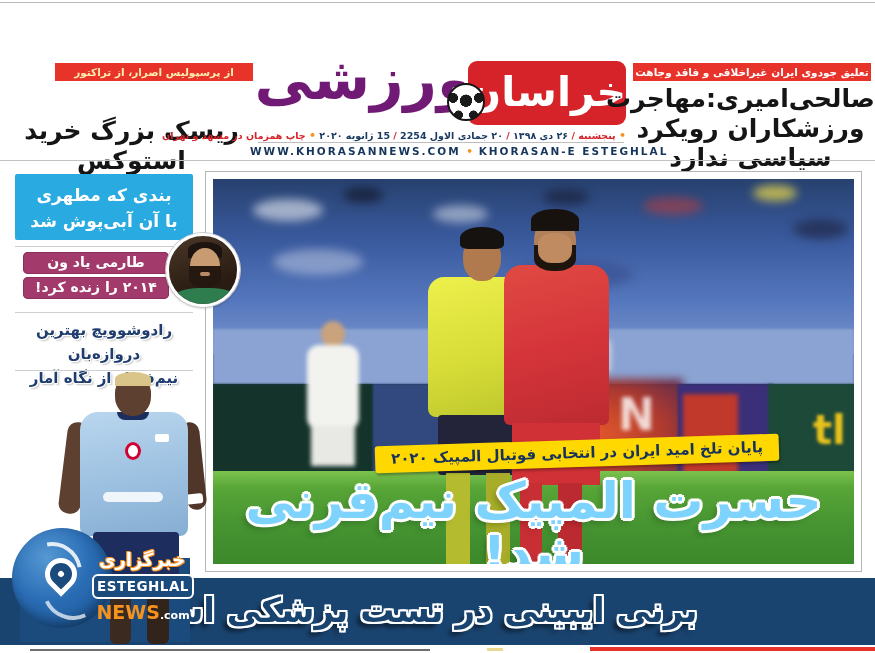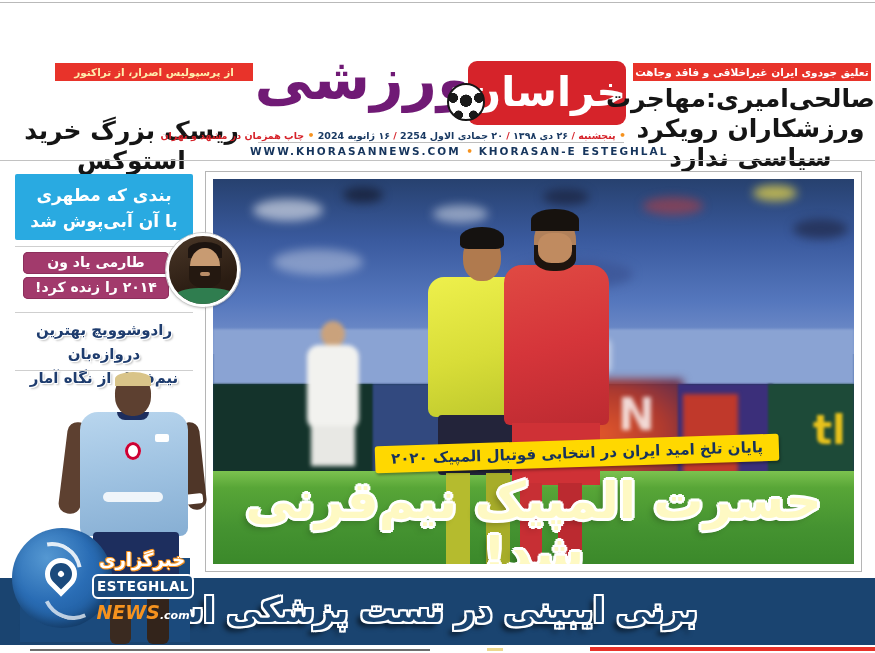--- a/index.html
+++ b/index.html
@@ -130,21 +130,21 @@
   .wm-agency {
     left:92px; top:549px; width:100px; text-align:center; direction:rtl; z-index:8;
     color:#fff; font-size:18px; font-weight:800;
     text-shadow:-1px 0 #f6921e,1px 0 #f6921e,0 -1px #f6921e,0 1px #f6921e,1px 1px #f6921e,-1px -1px #f6921e;
   }
   .wm-chip {
     left:92px; top:574px; width:102px; height:25px; background:#1b4a7c; z-index:8;
     border:2px solid #fff; border-radius:6px; color:#fff; font-weight:bold;
     font-size:13.5px; text-align:center; line-height:21px; letter-spacing:.5px;
   }
-  .wm-news { left:92px; top:601px; width:102px; text-align:center; z-index:8; font-style:italic; }
+  .wm-news { left:92px; top:601px; width:102px; text-align:center; z-index:8; }
   .wm-news .n { color:#f6921e; font-size:19px; font-weight:800; }
   .wm-news .d { color:#fff; font-size:11px; font-weight:bold; }
 
   
   .photo-frame {
     left:205px; top:171px; width:657px; height:401px; background:#fff;
     border:1px solid #b5b5b5; padding:7px; z-index:2;
   }
   .photo { position:relative; width:641px; height:385px; overflow:hidden; background:#41609f; }
   .photo div { position:absolute; }
@@ -208,21 +208,21 @@
   .rB-leg2 { left:80px; top:301px; width:26px; height:84px; background:#bb2a30; }
 
   .caption-strip {
     left:162px; top:261px; z-index:8; background:#ffd800; color:#17325c;
     direction:rtl; font-size:15px; font-weight:800; padding:4px 16px 5px;
     border-radius:3px; transform:rotate(-1.8deg); white-space:nowrap;
     box-shadow:1px 2px 3px rgba(0,0,0,.35);
   }
   .big-headline {
     left:0; top:296px; width:641px; z-index:9; direction:rtl; text-align:center;
-    color:#fef9c3; font-size:50px; font-weight:900; line-height:1.05;
+    color:#7dd3fc; font-size:50px; font-weight:900; line-height:1.05;
     text-shadow:
       -3px 0 #fff,3px 0 #fff,0 -3px #fff,0 3px #fff,
       -2px -2px #fff,2px -2px #fff,-2px 2px #fff,2px 2px #fff,
       -4px 4px 6px rgba(0,0,0,.25);
   }
 
   
   .bottom-banner {
     left:0; top:578px; width:875px; height:67px; background:#1a4470; z-index:4;
     direction:rtl; text-align:center; line-height:64px; padding-left:0; padding-right:150px;
@@ -254,21 +254,21 @@
   <div class="abs logo-red">خراسان</div>
   <div class="abs masthead-ball ball-icon"></div>
   <div class="abs dateline">
     <span class="bullet">•</span>
     <span class="red">پنجشنبه</span>
     <span class="red">/</span>
     <span>۲۶ دی ۱۳۹۸</span>
     <span class="red">/</span>
     <span>۲۰ جمادی الاول 2254</span>
     <span class="red">/</span>
-    <span>۱۶ ژانویه 2024</span>
+    <span>15 ژانویه ۲۰۲۰</span>
     <span class="bullet">•</span>
     <span class="red">چاپ همزمان در مشهد و تهران</span>
   </div>
   <div class="abs mast-rule1"></div>
   <div class="abs urlline">
     <span>WWW.KHORASANNEWS.COM</span>
     <span class="bullet">•</span>
     <span>KHORASAN-E ESTEGHLAL</span>
   </div>
 

